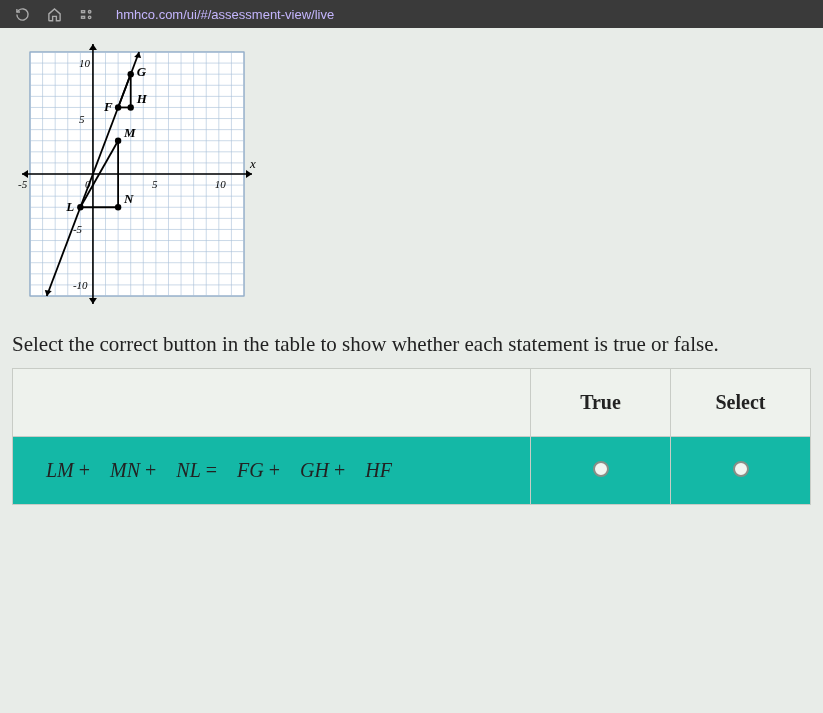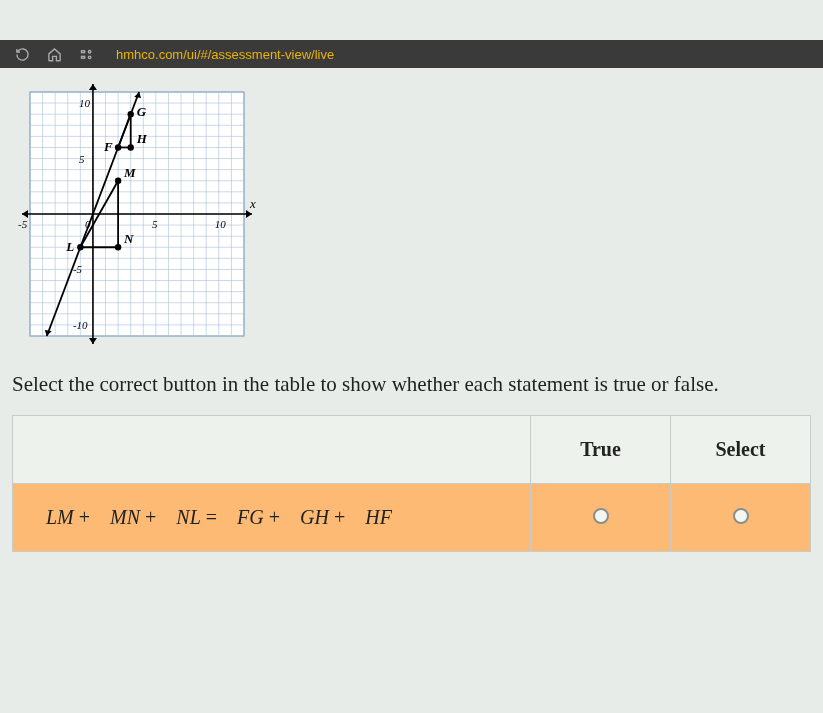--- a/index.html
+++ b/index.html
@@ -5,28 +5,27 @@
     * { box-sizing: border-box; margin: 0; padding: 0; }
     body {
       font-family: Georgia, 'Times New Roman', serif;
       background: #e8ece8;
       width: 823px;
       height: 713px;
       overflow: hidden;
     }
     .browser-bar {
       background: #3a3a3a;
-      color: #eab308;
+      color: #c4b5fd;
       height: 28px;
       display: flex;
       align-items: center;
       padding: 0 12px;
       font-family: -apple-system, sans-serif;
       font-size: 13px;
-      margin-top: 40px;
     }
     .browser-bar .icon-slot {
       width: 20px;
       height: 20px;
       display: inline-flex;
       align-items: center;
       justify-content: center;
       margin-right: 12px;
       color: #aaa;
     }
@@ -36,27 +35,27 @@
       background: #e8ece8;
     }
     .graph-wrap {
       padding-top: 6px;
       padding-bottom: 10px;
     }
     svg.graph { display: block; }
     .instruction {
       font-size: 21px;
       color: #222;
-      margin: 6px 0 17px 0;
+      margin: 6px 0 10px 0;
       line-height: 1.35;
     }
     table.tf {
       width: 100%;
       border-collapse: collapse;
-      background: #fdba74;
+      background: #14b8a6;
     }
     table.tf th, table.tf td {
       border: 1px solid #c8ccc6;
       padding: 22px 18px;
       font-size: 20px;
       color: #222;
       text-align: left;
       vertical-align: middle;
     }
     table.tf th.header-blank { background: #eef2ed; }

